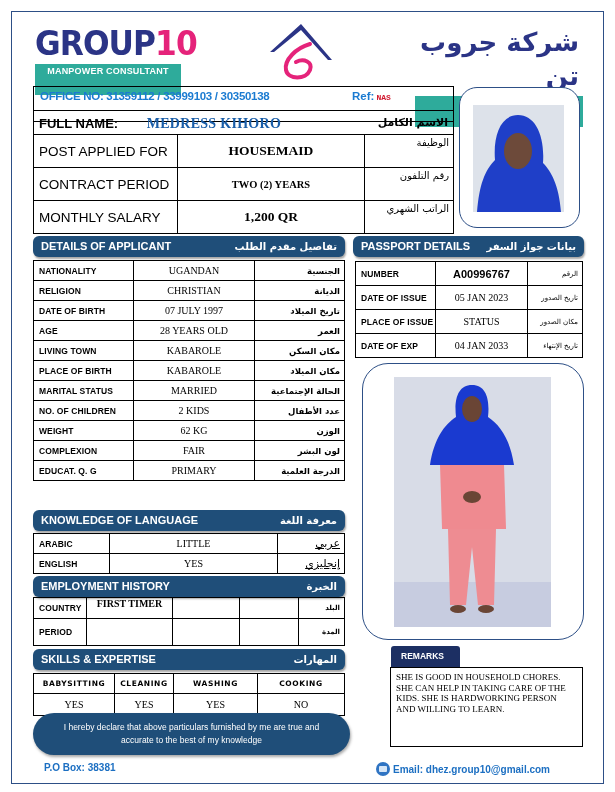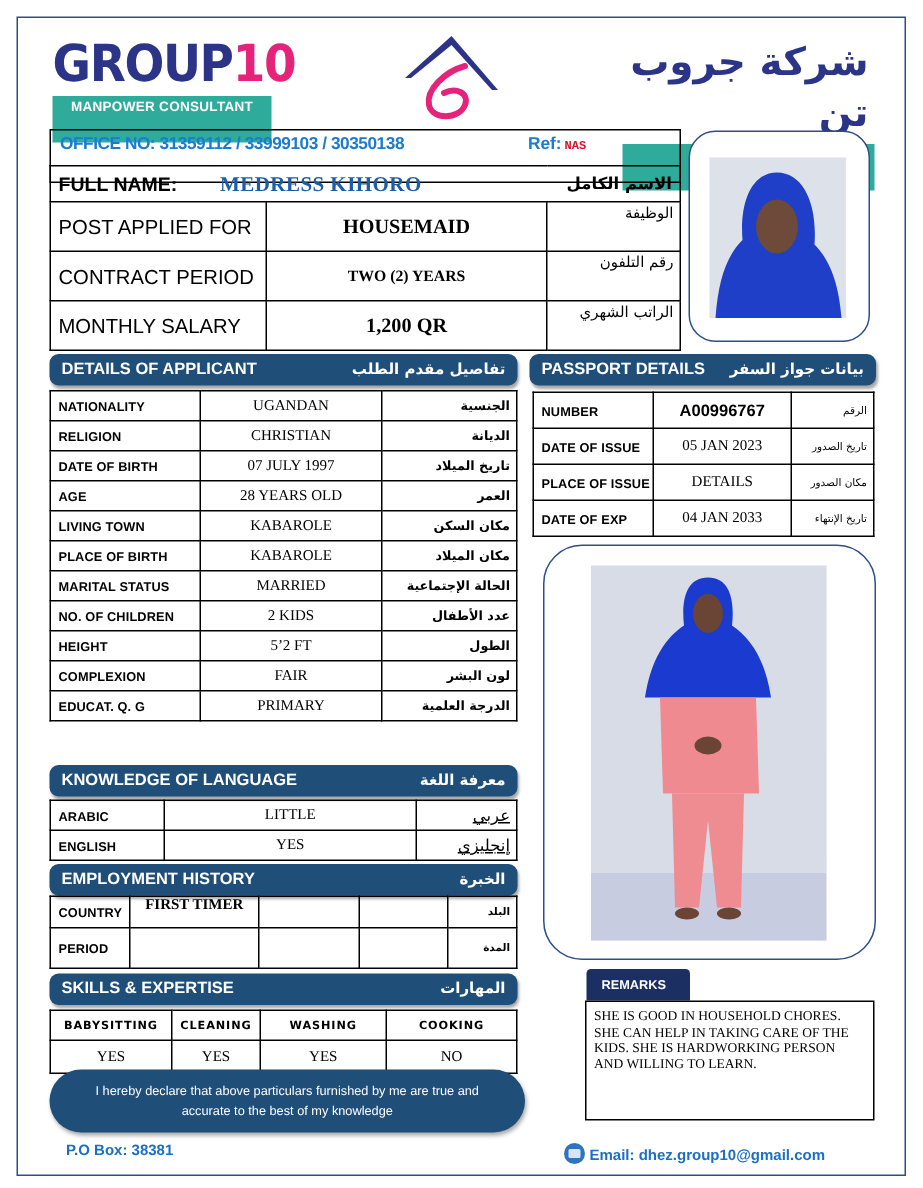--- a/index.html
+++ b/index.html
@@ -171,23 +171,23 @@
         <td class="k">MARITAL STATUS</td>
         <td class="v">MARRIED</td>
         <td class="a">الحالة الإجتماعية</td>
       </tr>
   <tr>
         <td class="k">NO. OF CHILDREN</td>
         <td class="v">2 KIDS</td>
         <td class="a">عدد الأطفال</td>
       </tr>
   <tr>
-        <td class="k">HEIGHT</td>
-        <td class="v">5’2 FT</td>
-        <td class="a">الطول</td>
+        <td class="k">WEIGHT</td>
+        <td class="v">62 KG</td>
+        <td class="a">الوزن</td>
       </tr>
   <tr>
         <td class="k">COMPLEXION</td>
         <td class="v">FAIR</td>
         <td class="a">لون البشر</td>
       </tr>
   <tr>
         <td class="k">EDUCAT. Q. G</td>
         <td class="v">PRIMARY</td>
         <td class="a">الدرجة العلمية</td>
@@ -206,21 +206,21 @@
         <td class="v" style="width:92px; font-family:'Liberation Sans',sans-serif; font-weight:bold; font-size:11px">A00996767</td>
         <td class="a" style="font-weight:normal; font-size:7px">الرقم</td>
       </tr>
   <tr>
         <td class="k" style="height:24px">DATE OF ISSUE</td>
         <td class="v">05 JAN 2023</td>
         <td class="a" style="font-weight:normal; font-size:7px">تاريخ الصدور</td>
       </tr>
   <tr>
         <td class="k" style="height:24px">PLACE OF ISSUE</td>
-        <td class="v">DETAILS</td>
+        <td class="v">STATUS</td>
         <td class="a" style="font-weight:normal; font-size:7px">مكان الصدور</td>
       </tr>
   <tr>
         <td class="k" style="height:24px">DATE OF EXP</td>
         <td class="v">04 JAN 2033</td>
         <td class="a" style="font-weight:normal; font-size:7px">تاريخ الإنتهاء</td>
       </tr>
 </tbody>
   </table>
 

